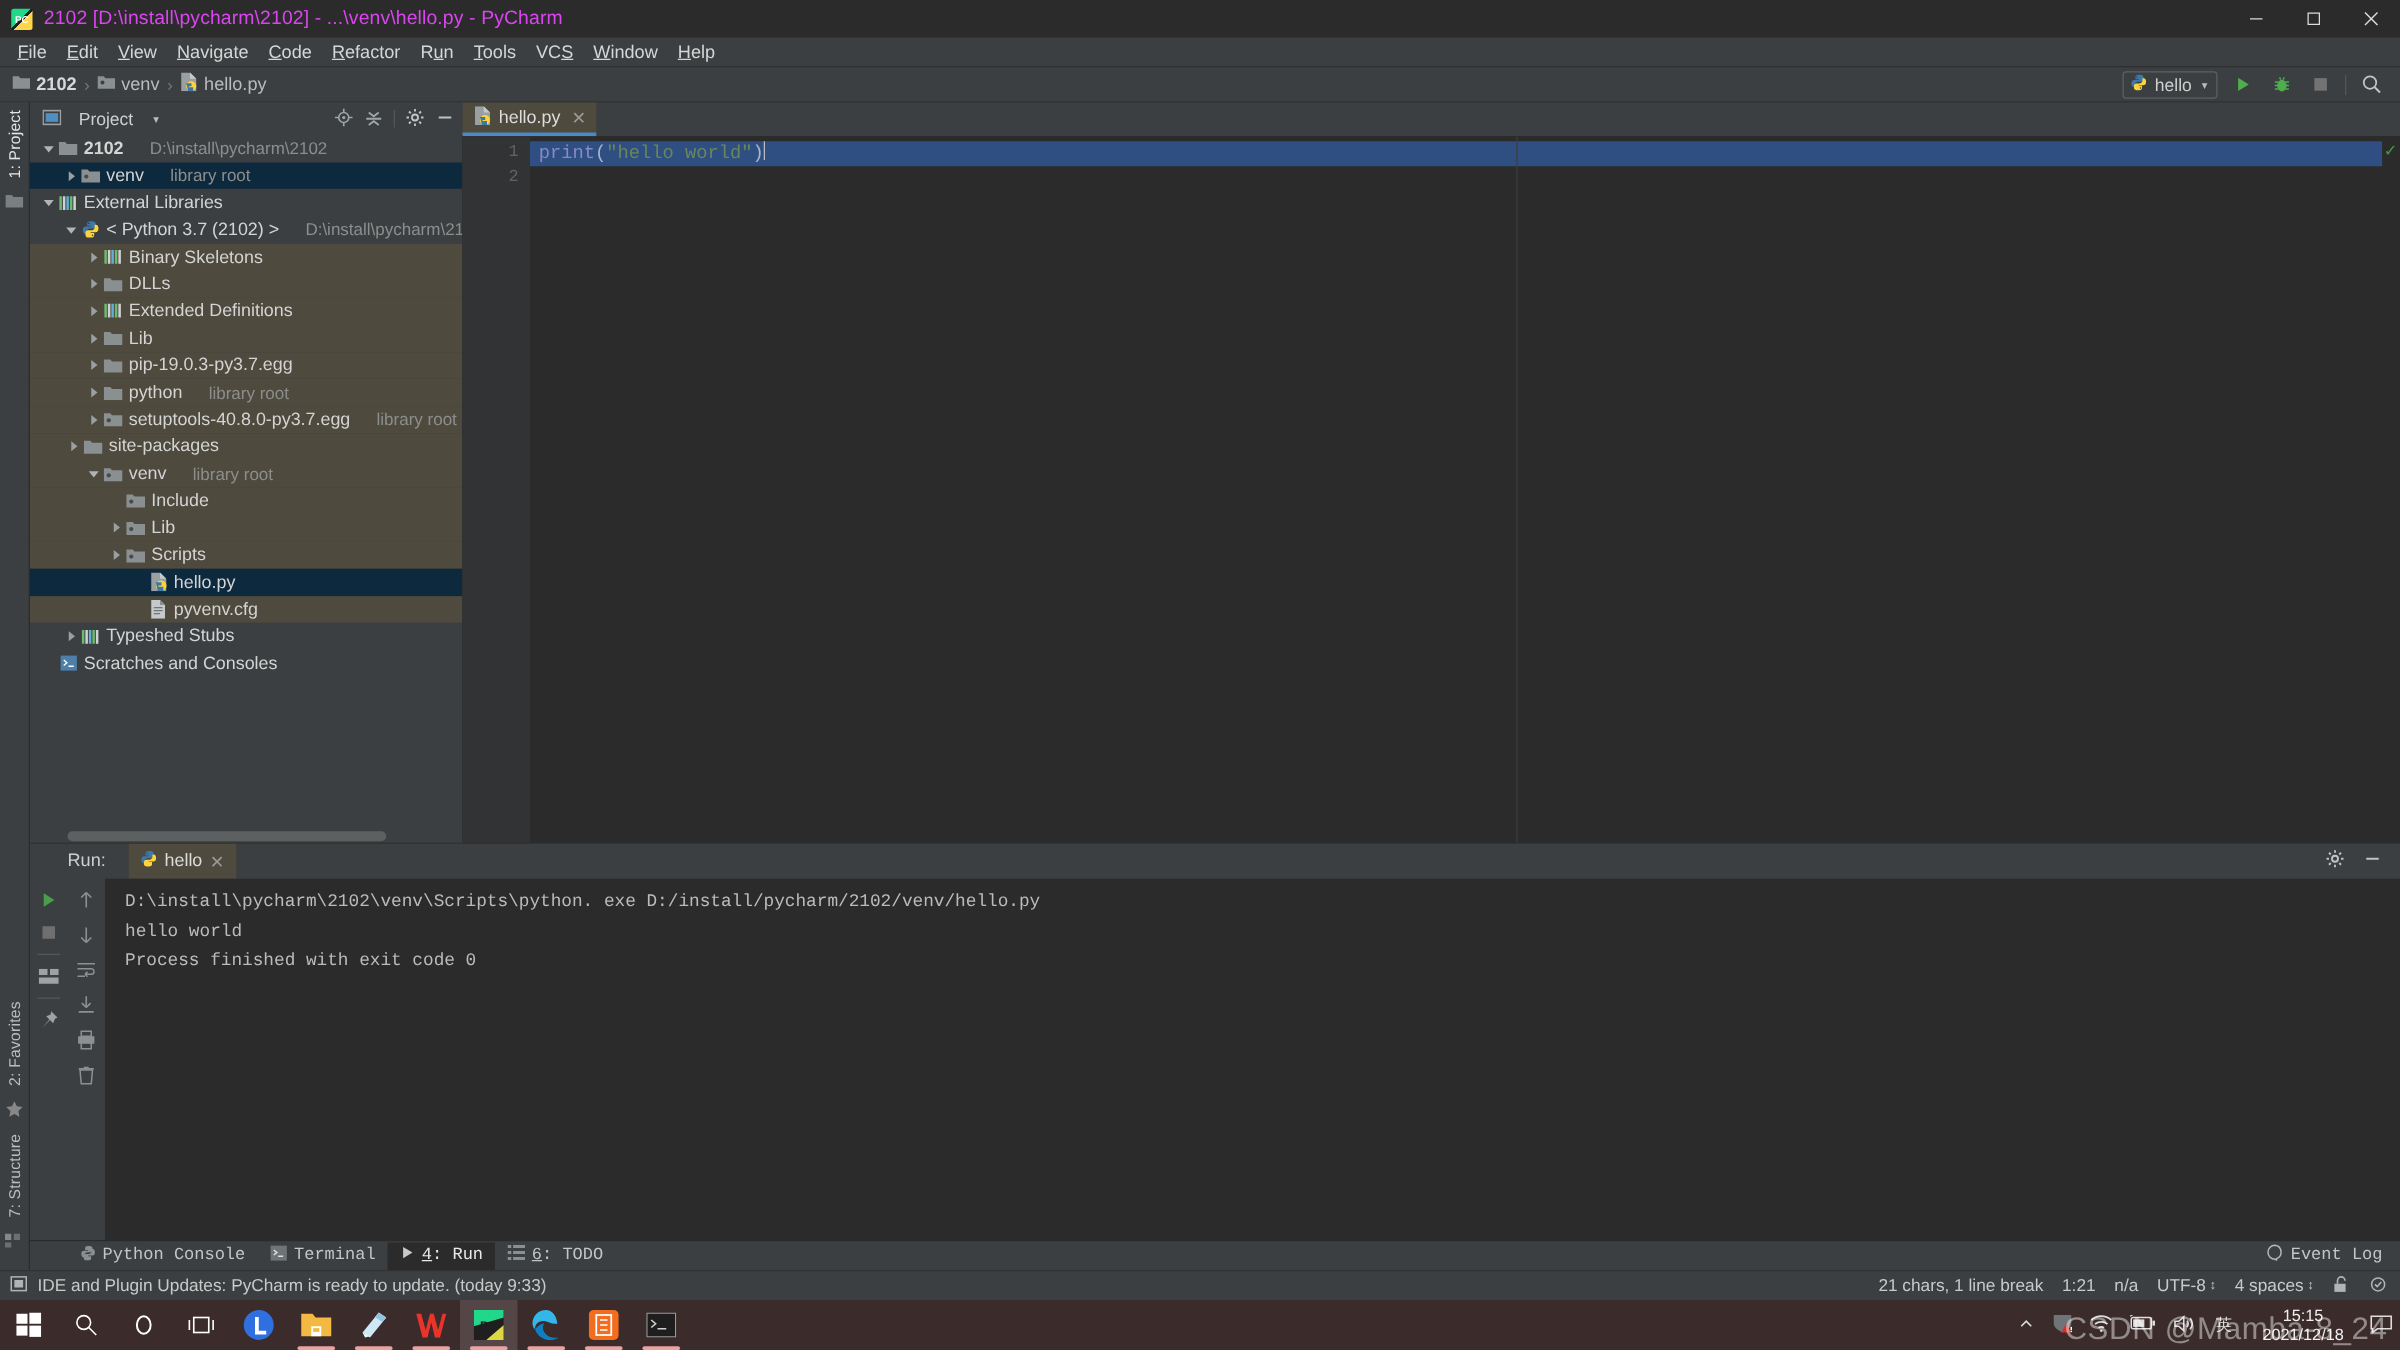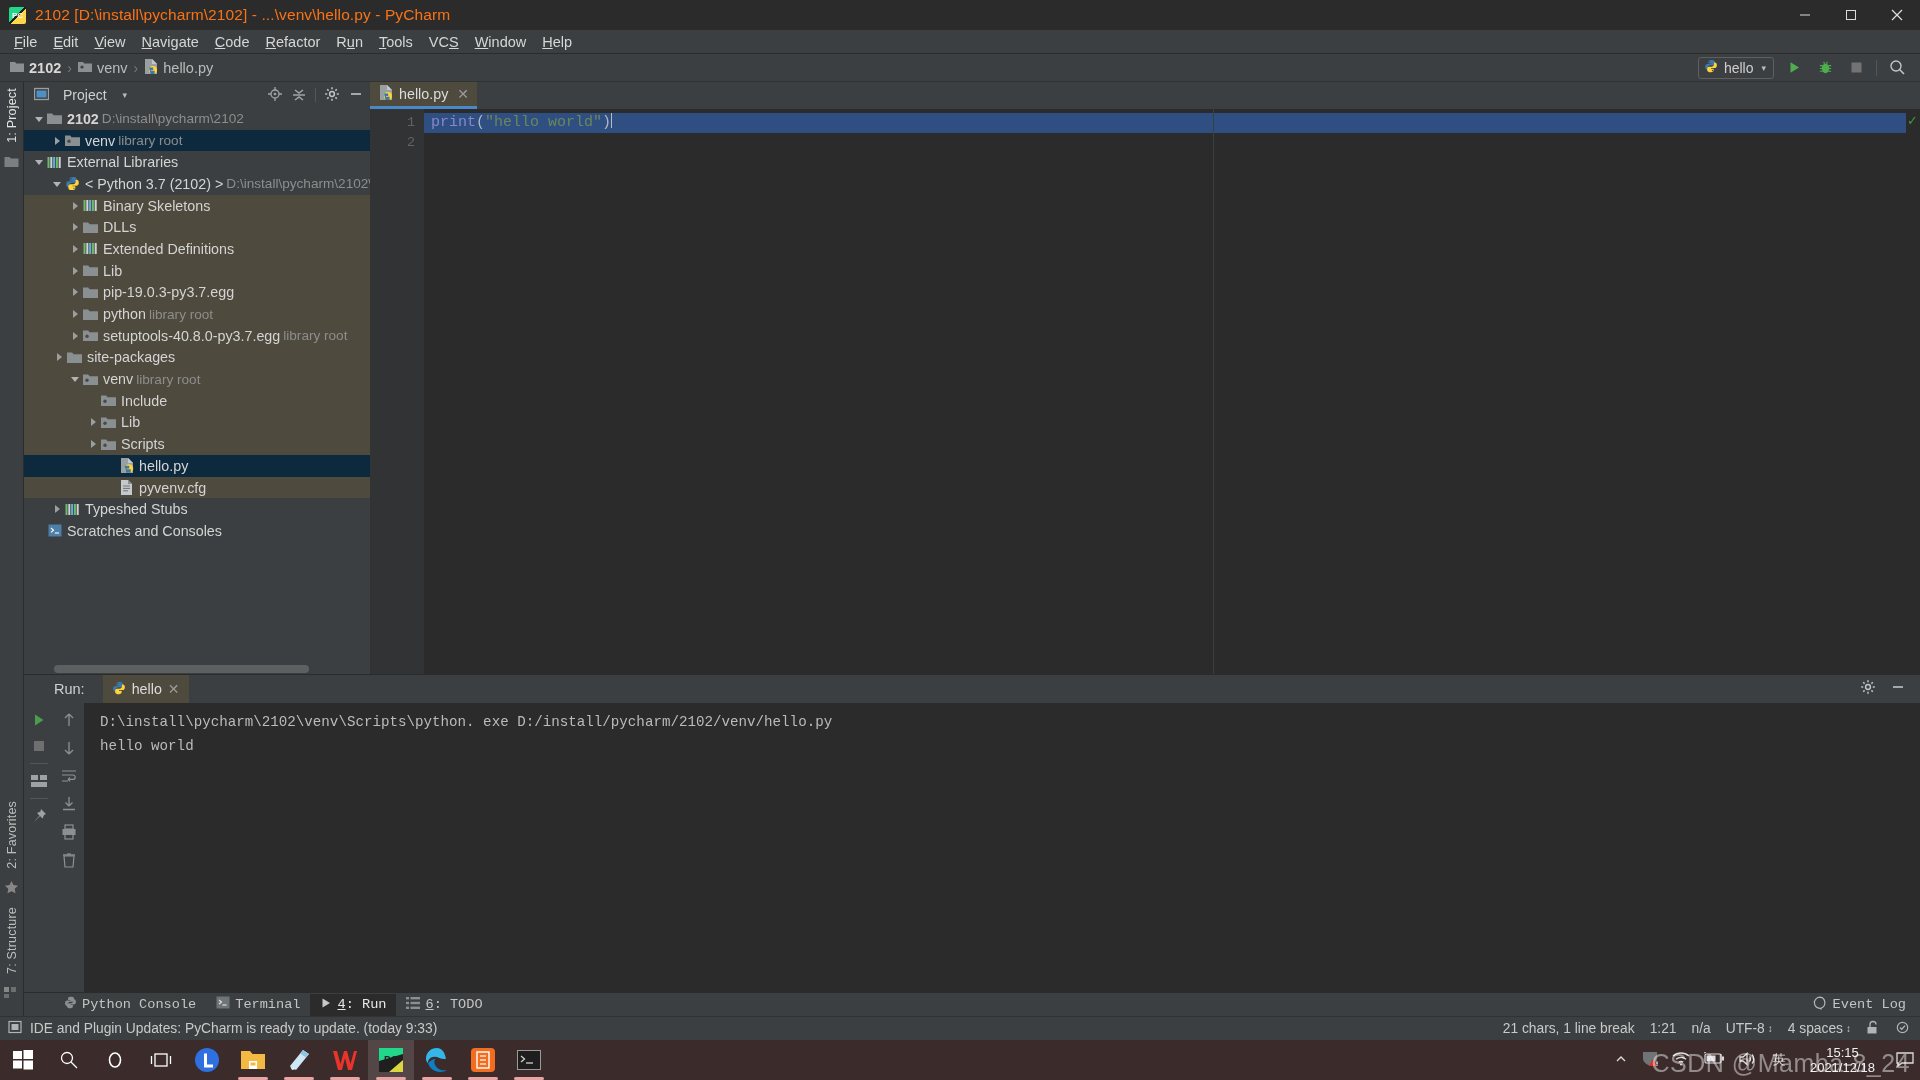--- a/index.html
+++ b/index.html
@@ -8,21 +8,21 @@
     overflow: hidden;
     font-family: "Liberation Sans", sans-serif;
     background: #3c3f41;
     -webkit-font-smoothing: antialiased;
   }
   .app { position: relative; width: 1920px; height: 1080px; display: flex; flex-direction: column; }
 
   
   .titlebar {
     height: 30px; background: #2b2b2b; display: flex; align-items: center;
-    flex: 0 0 30px; color: #f97316; font-size: 15px; position: relative;
+    flex: 0 0 30px; color: #d946ef; font-size: 15px; position: relative;
   }
   .tb-icon {
     width: 17px; height: 17px; margin-left: 9px; margin-right: 9px;
     background: linear-gradient(135deg,#21d789 0%,#21d789 45%,#1f1f1f 45%,#1f1f1f 55%,#ffd54a 55%);
     border-radius: 2px; position: relative; flex: 0 0 17px;
   }
   .tb-icon::after {
     content: "PC"; position: absolute; inset: 0; display: flex; align-items: center;
     justify-content: center; font-size: 8px; font-weight: bold; color: #fff;
   }
@@ -89,21 +89,21 @@
     color: #d4d4d4; white-space: nowrap; padding-right: 4px;
   }
   .trow.sel { background: #0d293e; }
   .trow.lib { background: #4e4a3e; }
   .trow.libsel { background: #0d293e; }
   .arrow { width: 14px; flex: 0 0 14px; display:flex; align-items:center; justify-content:center; }
   .arrow svg { display:block; }
   .ticon { width: 17px; flex: 0 0 17px; display:flex; align-items:center; justify-content:center; margin-right: 4px; }
   .tlabel { }
   .tlabel.b { font-weight: bold; }
-  .tsub { color: #8d8d8d; margin-left: 3px; font-size: 13.6px; }
+  .tsub { color: #8d8d8d; margin-left: 21px; font-size: 13.6px; }
 
   
   .editorcol { flex: 1 1 auto; display: flex; flex-direction: column; min-width: 0; background: #2b2b2b; }
   .tabbar { height: 27px; background: #3c3f41; display: flex; align-items: flex-end; flex: 0 0 27px; }
   .etab {
     height: 27px; display: flex; align-items: center; gap: 6px; padding: 0 8px 0 9px;
     background: #4e4a3e; border-bottom: 3px solid #4a88c7; font-size: 14.3px; color: #dcdcdc;
   }
   .etab .x { color: #9a9a9a; font-size: 14px; margin-left: 3px; }
   .editorwrap { flex: 1 1 auto; display: flex; position: relative; min-height: 0; background: #2b2b2b; }
@@ -779,20 +779,21 @@
                   <path d="M2 4h10l-1 11H3z" fill="none" stroke="#9a9fa1" stroke-width="1.2"></path>
                   <line x1="1" y1="3" x2="13" y2="3" stroke="#9a9fa1" stroke-width="1.4"></line>
                   <path d="M5 2h4" stroke="#9a9fa1" stroke-width="1.2"></path>
                 </svg>
             </div>
           </div>
           <div class="run-console" id="console">
               <div class="cline">D:\install\pycharm\2102\venv\Scripts\python. exe D:/install/pycharm/2102/venv/hello.py</div>
               <div class="cline">hello world</div>
               <div class="cline"></div>
+              <div class="cline">Process finished with exit code 0</div>
             </div>
         </div>
       </div>
 
       <div class="twbar">
         <div class="twbtn">
           <span>
             <svg width="13" height="13" viewBox="0 0 16 16">
                 <path d="M7.8 1C5.6 1 5 2 5 3.3V5h3v.6H3.8C2.3 5.6 1.3 6.6 1.3 8.8c0 2 .8 3.2 2.3 3.2h1V9.9c0-1.5 1.3-2.7 2.8-2.7h2.8c1.2 0 2.2-1 2.2-2.2V3.3C12.4 2 11.3 1 9.8 1H7.8z" fill="#8a8f91"></path>
                 <path d="M8.2 15c2.2 0 2.8-1 2.8-2.3V11H8v-.6h4.2c1.5 0 2.5-1 2.5-3.2 0-2-.8-3.2-2.3-3.2h-1v2.1c0 1.5-1.3 2.7-2.8 2.7H5.8c-1.2 0-2.2 1-2.2 2.2v1.7C3.6 14 4.7 15 6.2 15h2z" fill="#8a8f91"></path>

